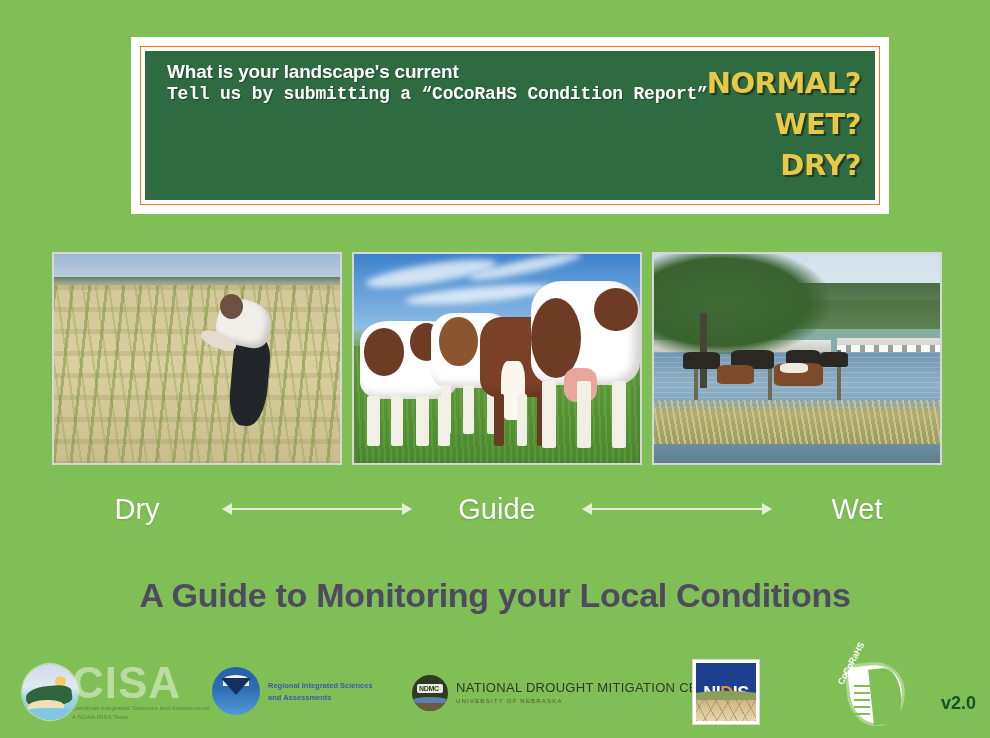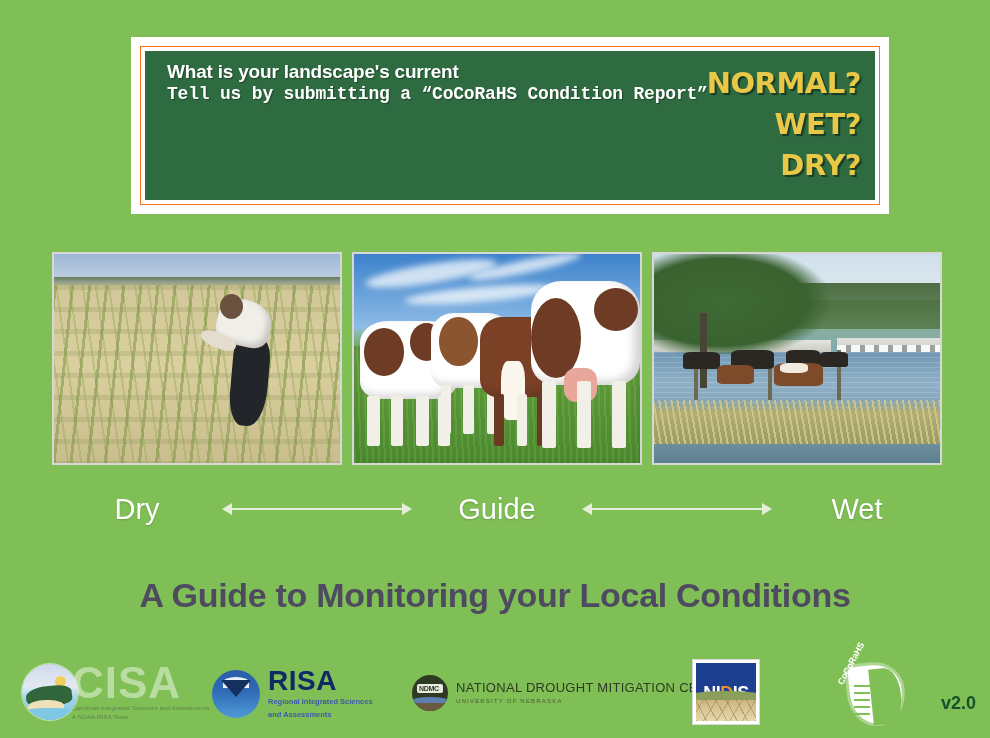--- a/index.html
+++ b/index.html
@@ -575,21 +575,20 @@
       <div class="sub">A NOAA RISA Team</div>
     </div>
   </div>
 
   <div class="logo logo-risa">
     <div class="noaa-mark">
       <div class="bird2"></div>
       <div class="bird"></div>
     </div>
     <div class="risa-text">
-      <div class="big">RISA</div>
       <div class="sub">Regional Integrated Sciences</div>
       <div class="sub">and Assessments</div>
     </div>
   </div>
 
   <div class="logo logo-ndmc">
     <div class="ndmc-mark">
       <div class="nband">
         <span>NDMC</span>
       </div>

